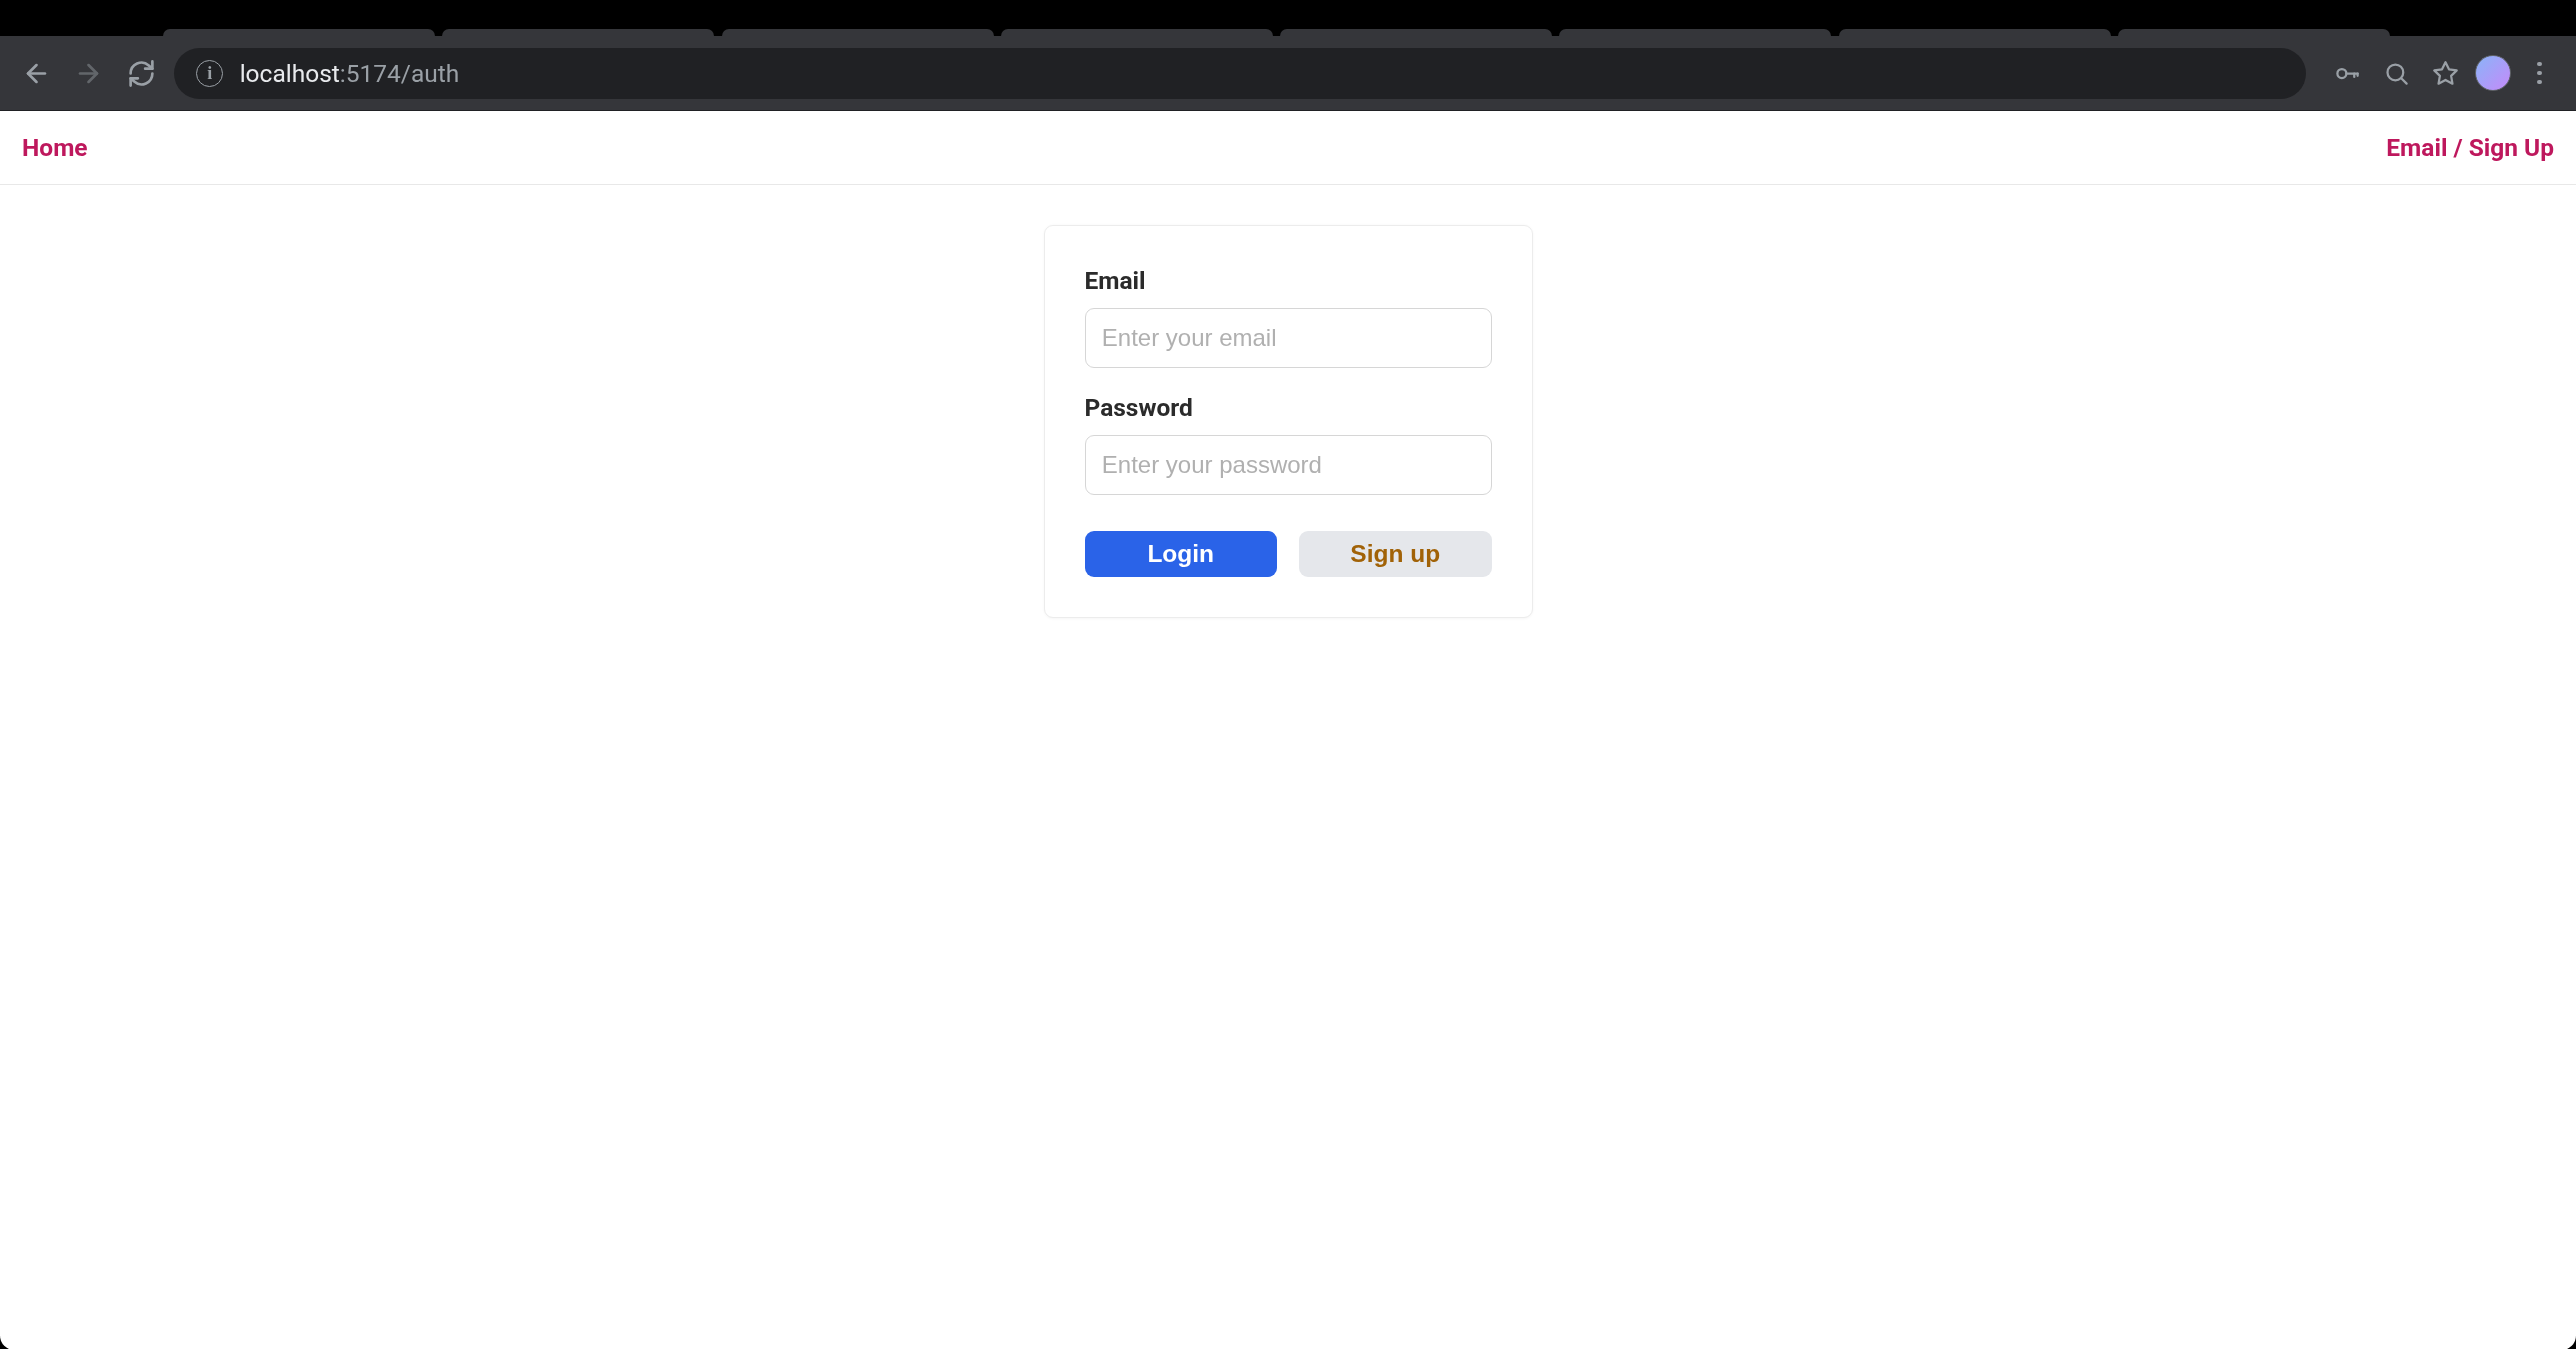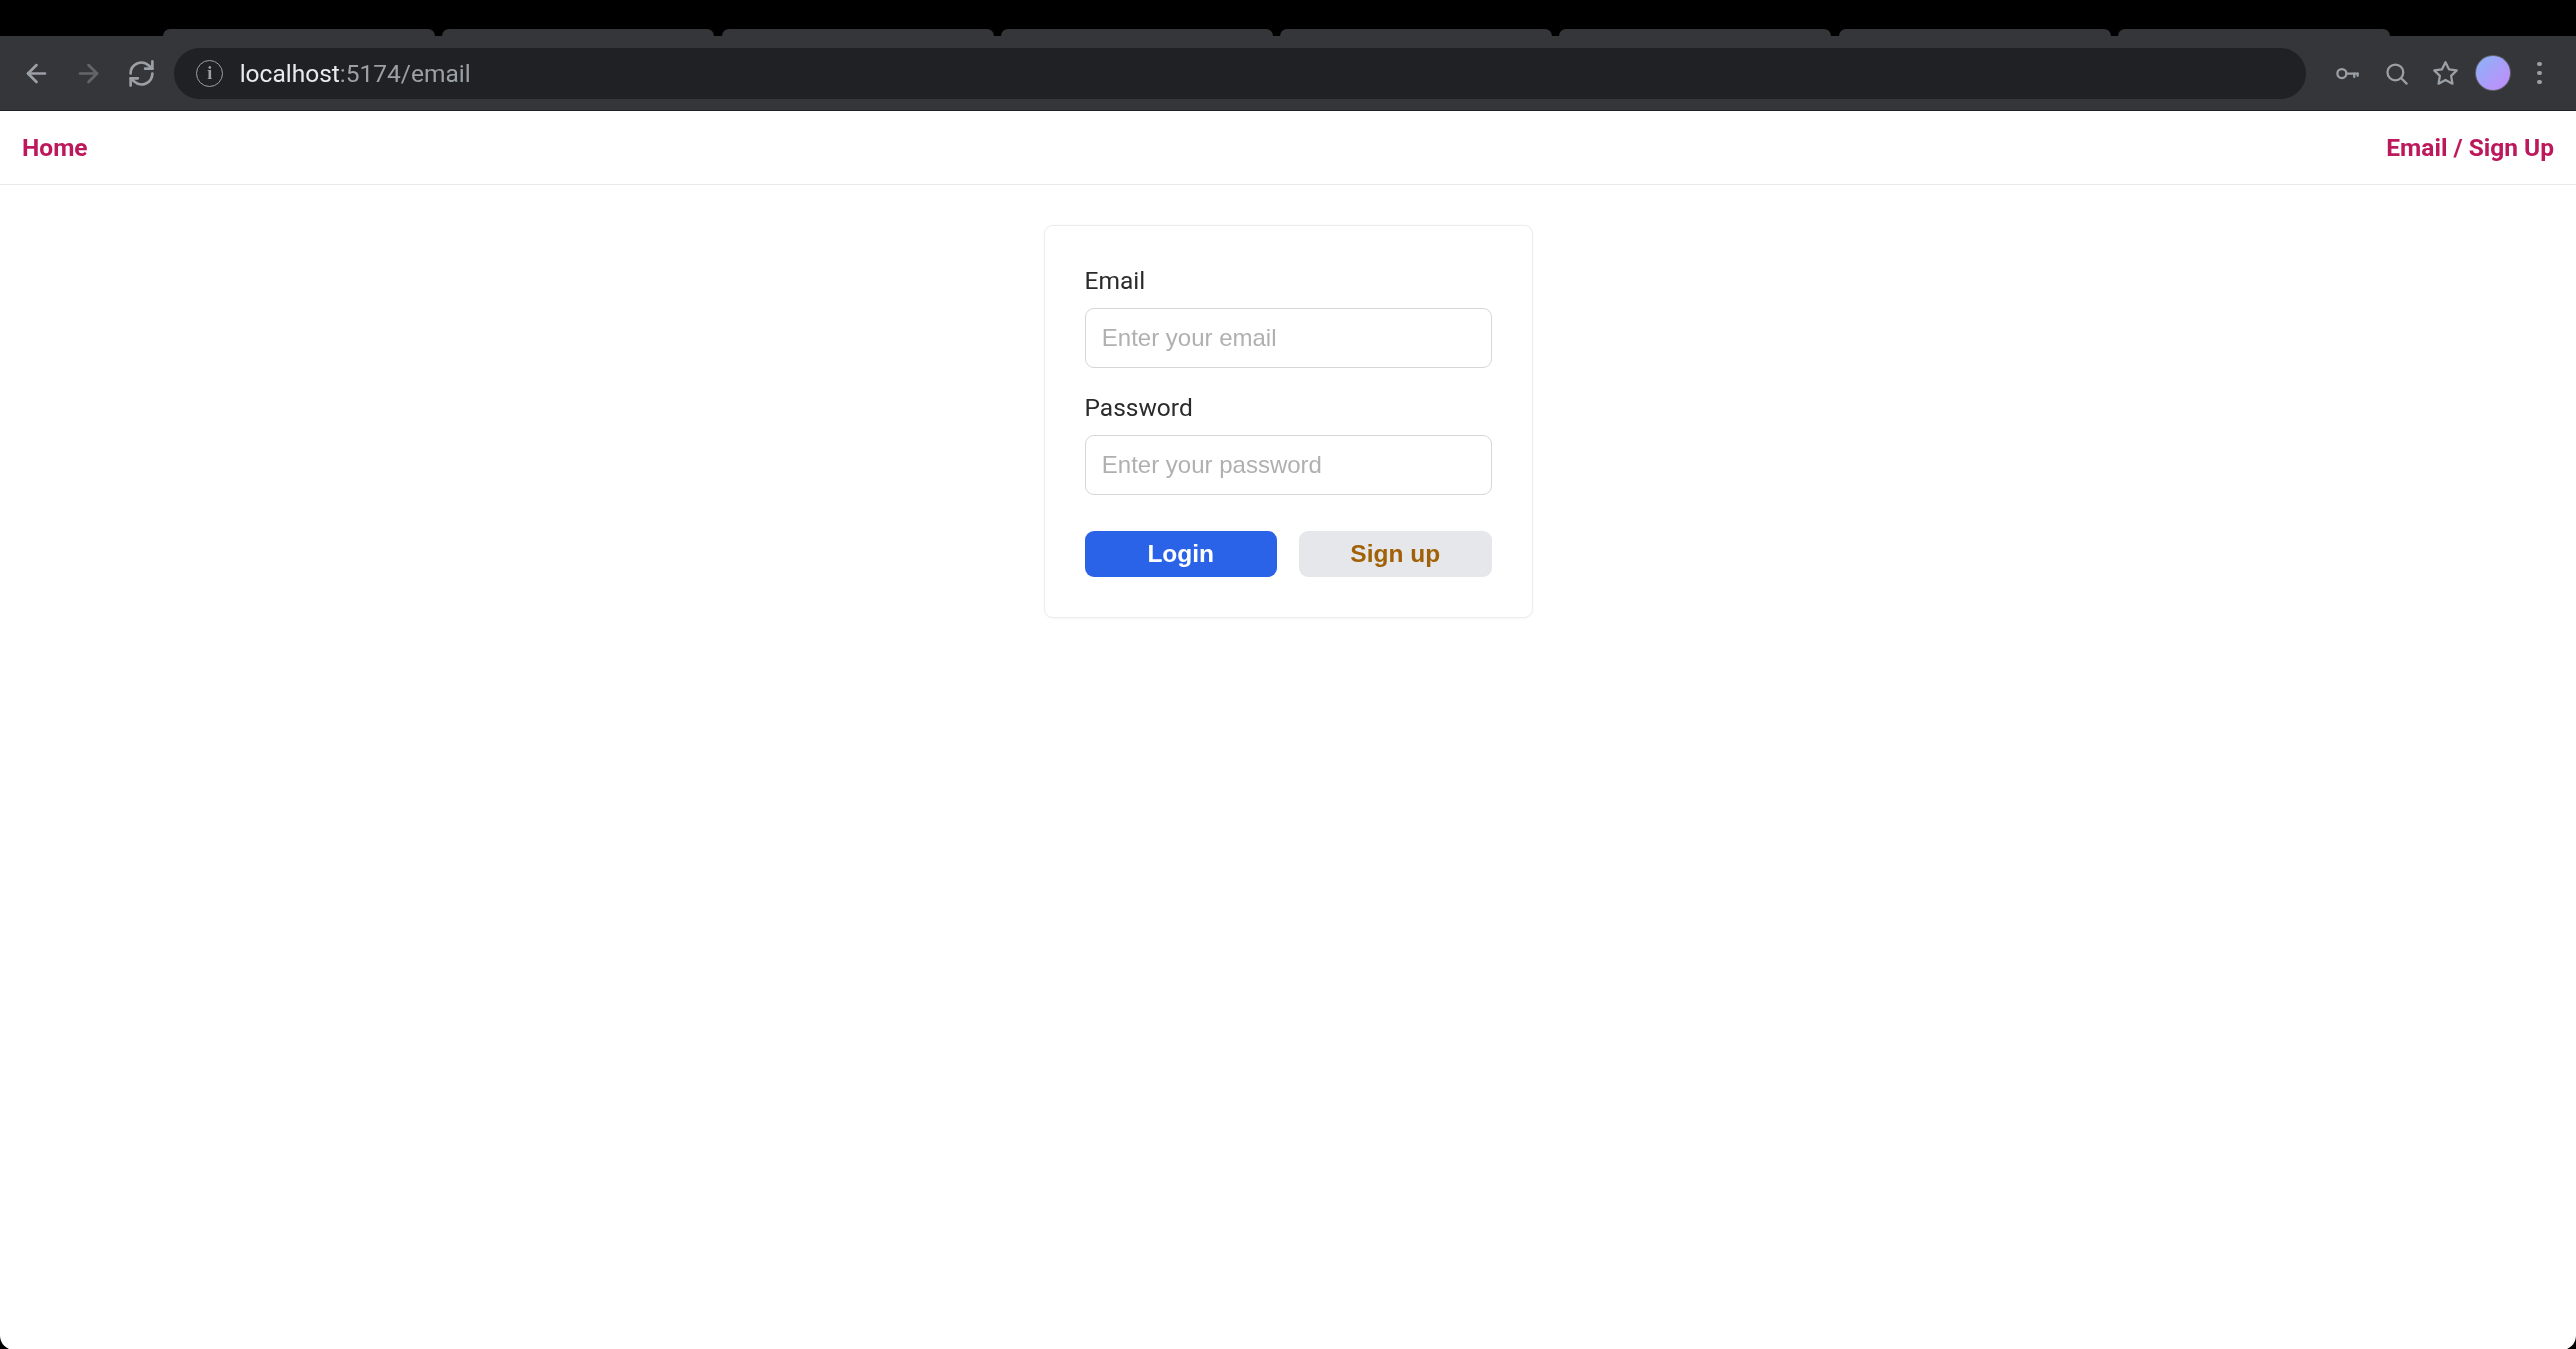--- a/index.html
+++ b/index.html
@@ -191,21 +191,21 @@
 
     .form-group {
       margin-bottom: 25.4px;
     }
 
     .form-label {
       display: block;
       font-size: 24.5px;
       color: #2b2b2b;
       margin-bottom: 12.7px;
-      font-weight: 400;
+      font-weight: 700;
     }
 
     .form-input {
       width: 100%;
       height: 60px;
       border: 0.9px solid #d6d6d6;
       border-radius: 9px;
       padding: 0 16.3px;
       font-size: 24px;
       color: #333;
@@ -277,21 +277,21 @@
       <svg viewBox="0 0 24 24" fill="none" stroke="currentColor" stroke-width="2.2" stroke-linecap="round" stroke-linejoin="round">
           <path d="M21 2v6h-6"></path>
           <path d="M3 12a9 9 0 0 1 15-6.7L21 8"></path>
           <path d="M3 22v-6h6"></path>
           <path d="M21 12a9 9 0 0 1-15 6.7L3 16"></path>
         </svg>
     </div>
     <div class="url-bar">
       <div class="url-info-icon">i</div>
       <div class="url-text">
-        <span>localhost</span><span class="path">:5174/email</span>
+        <span>localhost</span><span class="path">:5174/auth</span>
       </div>
     </div>
     <div class="toolbar-right">
       <div class="icon-btn">
         <svg viewBox="0 0 24 24" fill="none" stroke="currentColor" stroke-width="2" stroke-linecap="round" stroke-linejoin="round">
             <circle cx="7" cy="12" r="4"></circle>
             <line x1="11" y1="12" x2="21" y2="12"></line>
             <line x1="18" y1="12" x2="18" y2="15"></line>
             <line x1="21" y1="12" x2="21" y2="14"></line>
           </svg>

